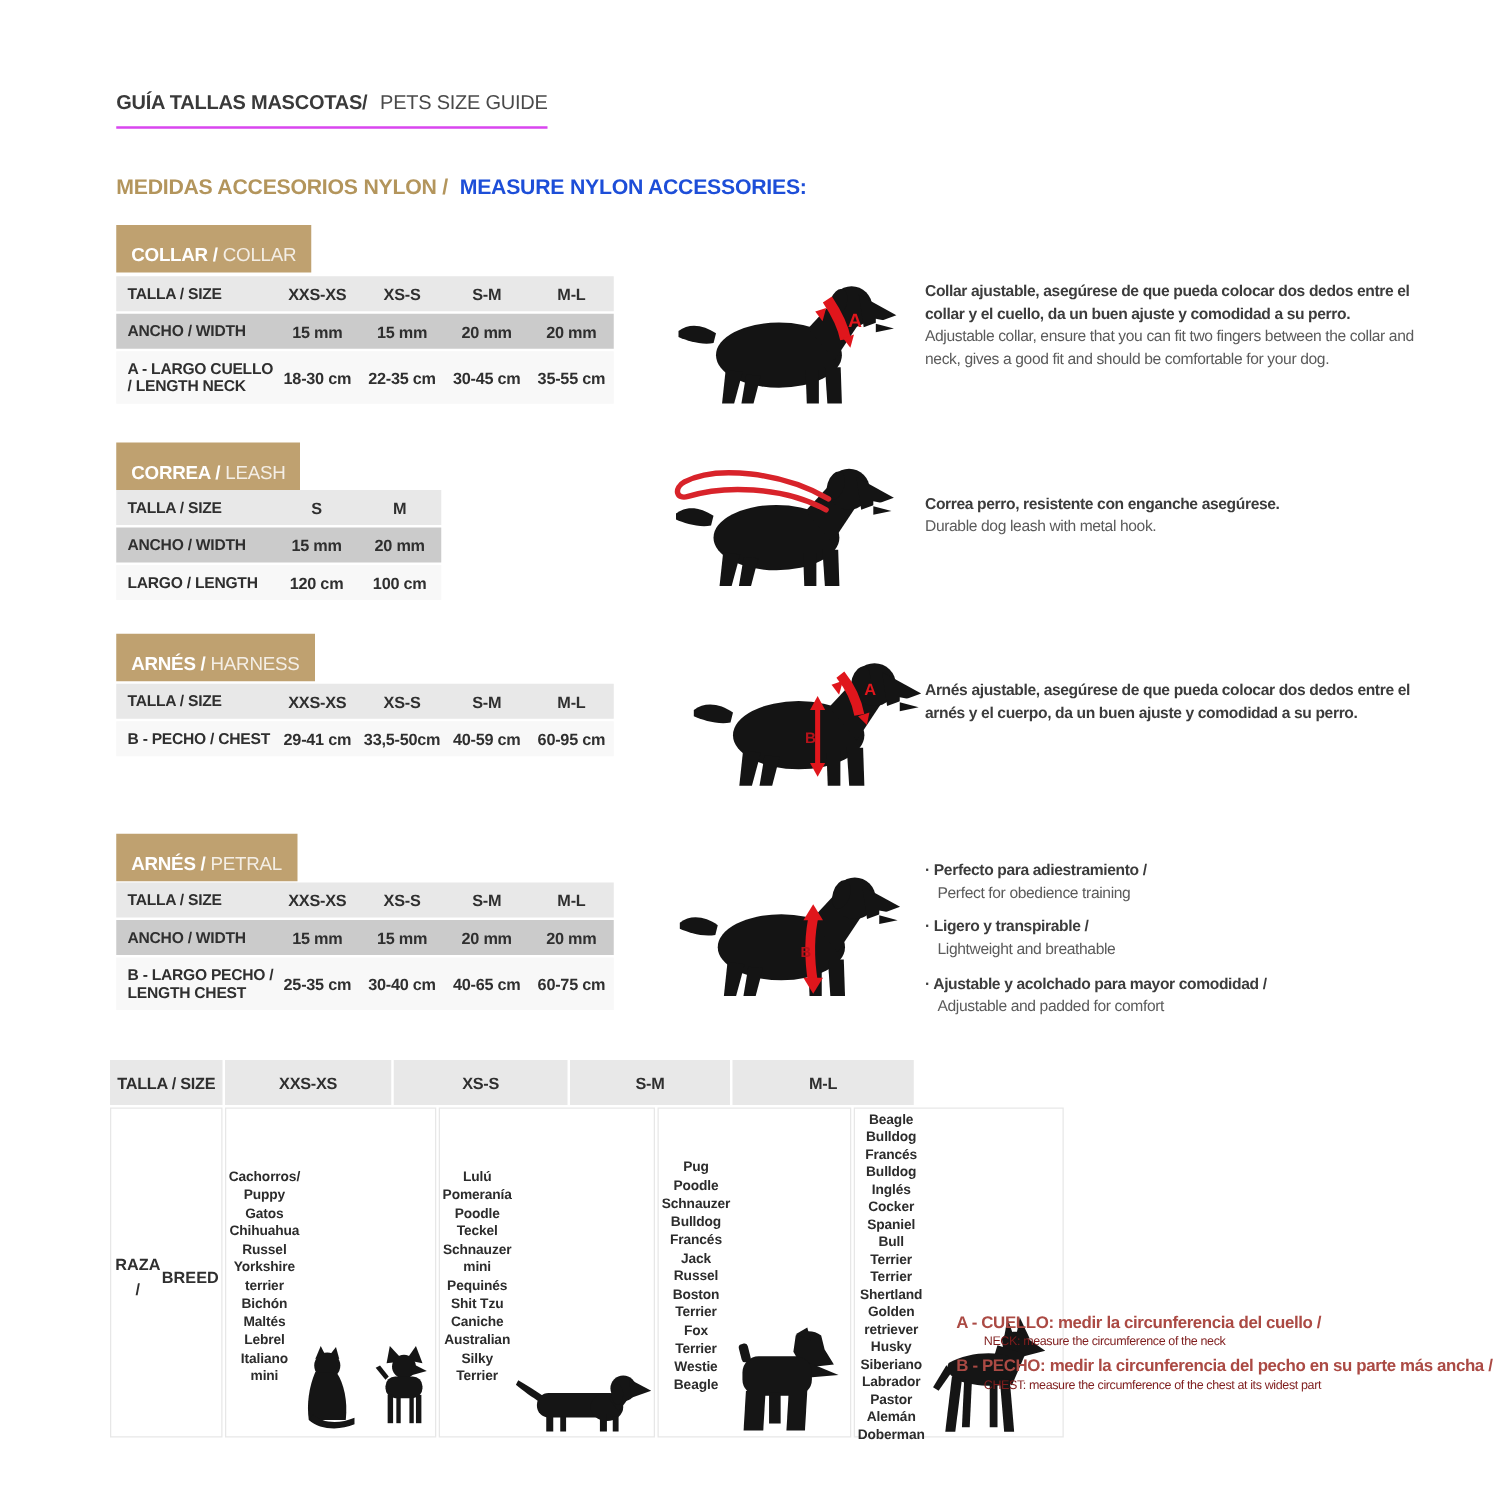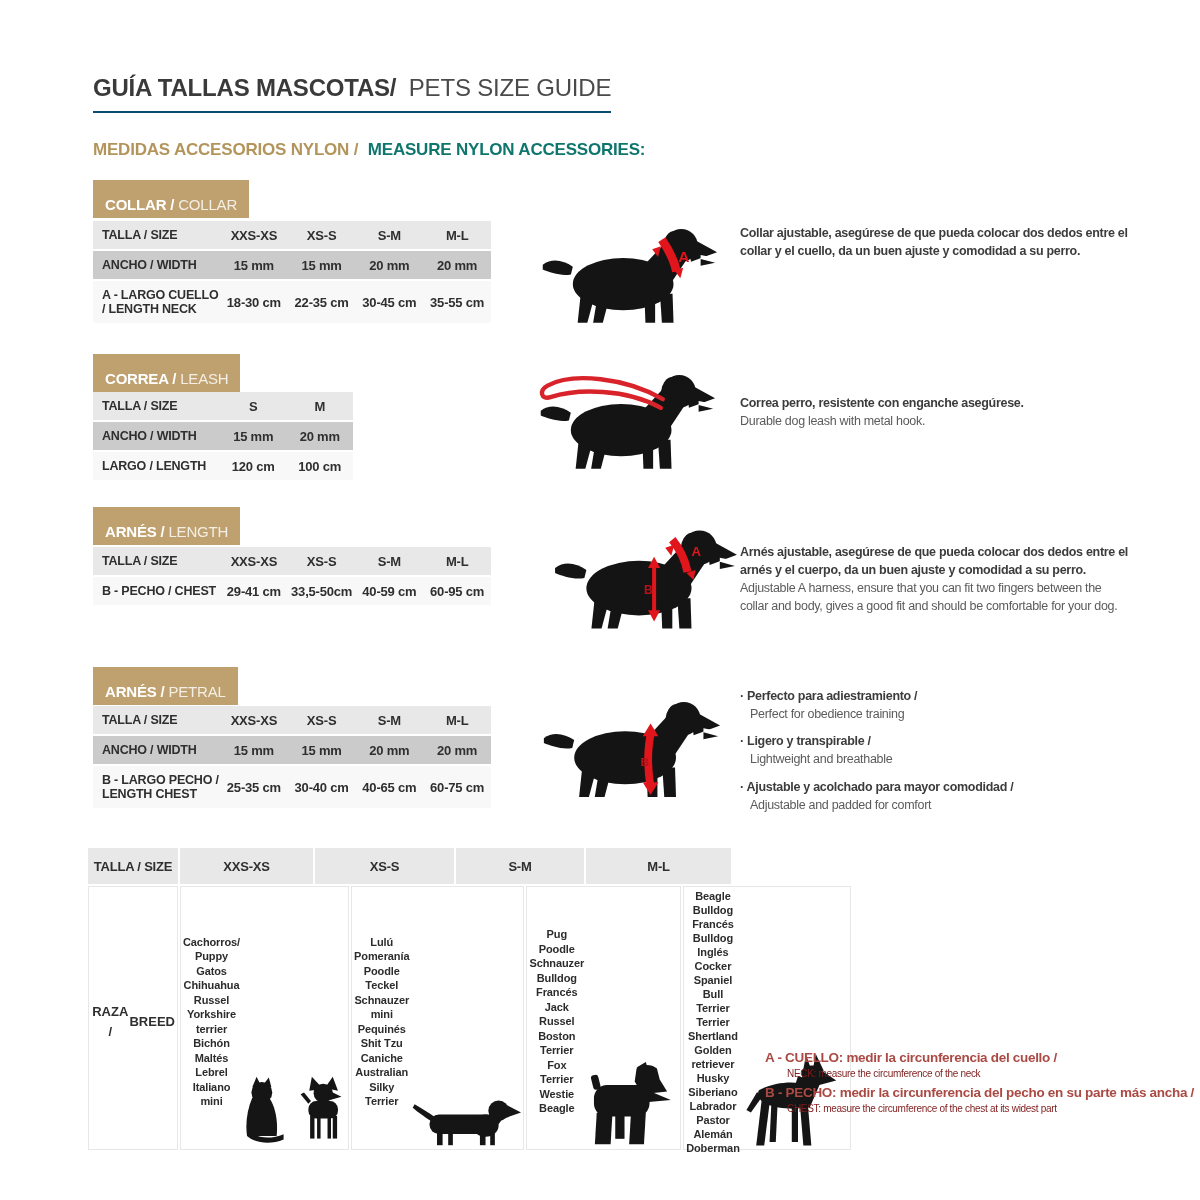--- a/index.html
+++ b/index.html
@@ -1,29 +1,29 @@
 <!DOCTYPE html>
 <html><head>
 <meta charset="utf-8">
 <style>
   html,body{margin:0;padding:0;background:#fff;}
   #page{position:relative;width:1200px;height:1200px;background:#fff;
         font-family:"Liberation Sans",sans-serif;color:#303030;overflow:hidden;}
   .abs{position:absolute;}
 
   
-  .title{left:93px;top:74px;padding-bottom:9px;border-bottom:2px solid #0c4a6e;
-         font-size:24px;letter-spacing:-0.2px;white-space:nowrap;}
+  .title{left:93px;top:74px;padding-bottom:9px;border-bottom:2px solid #d946ef;
+         font-size:16px;letter-spacing:-0.2px;white-space:nowrap;}
   .title .es{font-weight:bold;color:#3a3a3a;}
   .title .en{font-weight:normal;color:#4a4a4a;margin-left:6px;}
 
   
   .subtitle{left:93px;top:140px;font-size:17px;white-space:nowrap;letter-spacing:-0.2px;}
   .subtitle .es{font-weight:bold;color:#b3955c;}
-  .subtitle .en{font-weight:bold;color:#0f766e;margin-left:5px;}
+  .subtitle .en{font-weight:bold;color:#1d4ed8;margin-left:5px;}
 
   
   .badge{display:inline-block;background:#bfa170;padding:16px 12px 5px;
          font-size:15px;letter-spacing:-0.2px;white-space:nowrap;}
   .badge .es{font-weight:bold;color:#fff;}
   .badge .en{font-weight:normal;color:rgba(255,255,255,0.82);margin-left:4px;}
 
   
   .spec-table{display:flex;flex-direction:column;gap:2px;font-weight:bold;
               font-size:13px;color:#2f2f2f;letter-spacing:-0.2px;}
@@ -128,20 +128,21 @@
     <use href="#dogbase" fill="#141414"></use>
     <polygon points="170,40 191,44 170,50" fill="#ffffff"></polygon>
     <polygon points="170,44 185,48 170,51" fill="#141414"></polygon>
     <path d="M130,24 C138,36 143,46 145,57" stroke="#e0161c" stroke-width="9" fill="none"></path>
     <polygon points="120,34 129,31 126,42" fill="#e0161c"></polygon>
     <polygon points="143,56 152,53 149,64" fill="#e0161c"></polygon>
     <text class="mark" x="147" y="47" font-size="16" fill="#e0161c">A</text>
   </svg>
   <div class="abs desc" style="left:740px;top:224px;">
     <div class="d-es">Collar ajustable, asegúrese de que pueda colocar dos dedos entre el collar y el cuello, da un buen ajuste y comodidad a su perro.</div>
+    <div class="d-en">Adjustable collar, ensure that you can fit two fingers between the collar and neck, gives a good fit and should be comfortable for your dog.</div>
   </div>
 
   <div class="abs" style="left:93px;top:354px;">
     <span class="badge"><span class="es">CORREA /</span><span class="en">LEASH</span></span>
   </div>
   <div class="abs spec-table" style="left:93px;top:392px;width:260px;">
     <div class="s-row head">
       <div class="c lbl">TALLA / SIZE</div>
       <div class="c">S</div>
       <div class="c">M</div>
@@ -162,21 +163,21 @@
     <polygon points="170,40 191,44 170,50" fill="#ffffff"></polygon>
     <polygon points="170,44 185,48 170,51" fill="#141414"></polygon>
     <path d="M133,38 C95,16 40,10 14,24 C5,29 7,39 17,36 C45,27 95,27 131,47" fill="none" stroke="#d8232a" stroke-width="4.5" stroke-linecap="round"></path>
   </svg>
   <div class="abs desc" style="left:740px;top:394px;">
     <div class="d-es">Correa perro, resistente con enganche asegúrese.</div>
     <div class="d-en">Durable dog leash with metal hook.</div>
   </div>
 
   <div class="abs" style="left:93px;top:507px;">
-    <span class="badge"><span class="es">ARNÉS /</span><span class="en">LENGTH</span></span>
+    <span class="badge"><span class="es">ARNÉS /</span><span class="en">HARNESS</span></span>
   </div>
   <div class="abs spec-table" style="left:93px;top:547px;width:398px;">
     <div class="s-row head">
       <div class="c lbl">TALLA / SIZE</div>
       <div class="c">XXS-XS</div>
       <div class="c">XS-S</div>
       <div class="c">S-M</div>
       <div class="c">M-L</div>
     </div>
     <div class="s-row lite">
@@ -195,21 +196,20 @@
     <polygon points="116,30 125,27 122,38" fill="#e0161c"></polygon>
     <polygon points="137,55 146,52 144,62" fill="#e0161c"></polygon>
     <line x1="105" y1="48" x2="105" y2="94" stroke="#e0161c" stroke-width="4"></line>
     <polygon points="99,50 111,50 105,39" fill="#e0161c"></polygon>
     <polygon points="99,92 111,92 105,103" fill="#e0161c"></polygon>
     <text class="mark" x="142" y="38" font-size="13" fill="#e0161c">A</text>
     <text class="mark" x="95" y="76" font-size="12" fill="#b5121a">B</text>
   </svg>
   <div class="abs desc" style="left:740px;top:543px;">
     <div class="d-es">Arnés ajustable, asegúrese de que pueda colocar dos dedos entre el arnés y el cuerpo, da un buen ajuste y comodidad a su perro.</div>
-    <div class="d-en">Adjustable A harness, ensure that you can fit two fingers between the collar and body, gives a good fit and should be comfortable for your dog.</div>
   </div>
 
   <div class="abs" style="left:93px;top:667px;">
     <span class="badge"><span class="es">ARNÉS /</span><span class="en">PETRAL</span></span>
   </div>
   <div class="abs spec-table" style="left:93px;top:706px;width:398px;">
     <div class="s-row head">
       <div class="c lbl">TALLA / SIZE</div>
       <div class="c">XXS-XS</div>
       <div class="c">XS-S</div>

